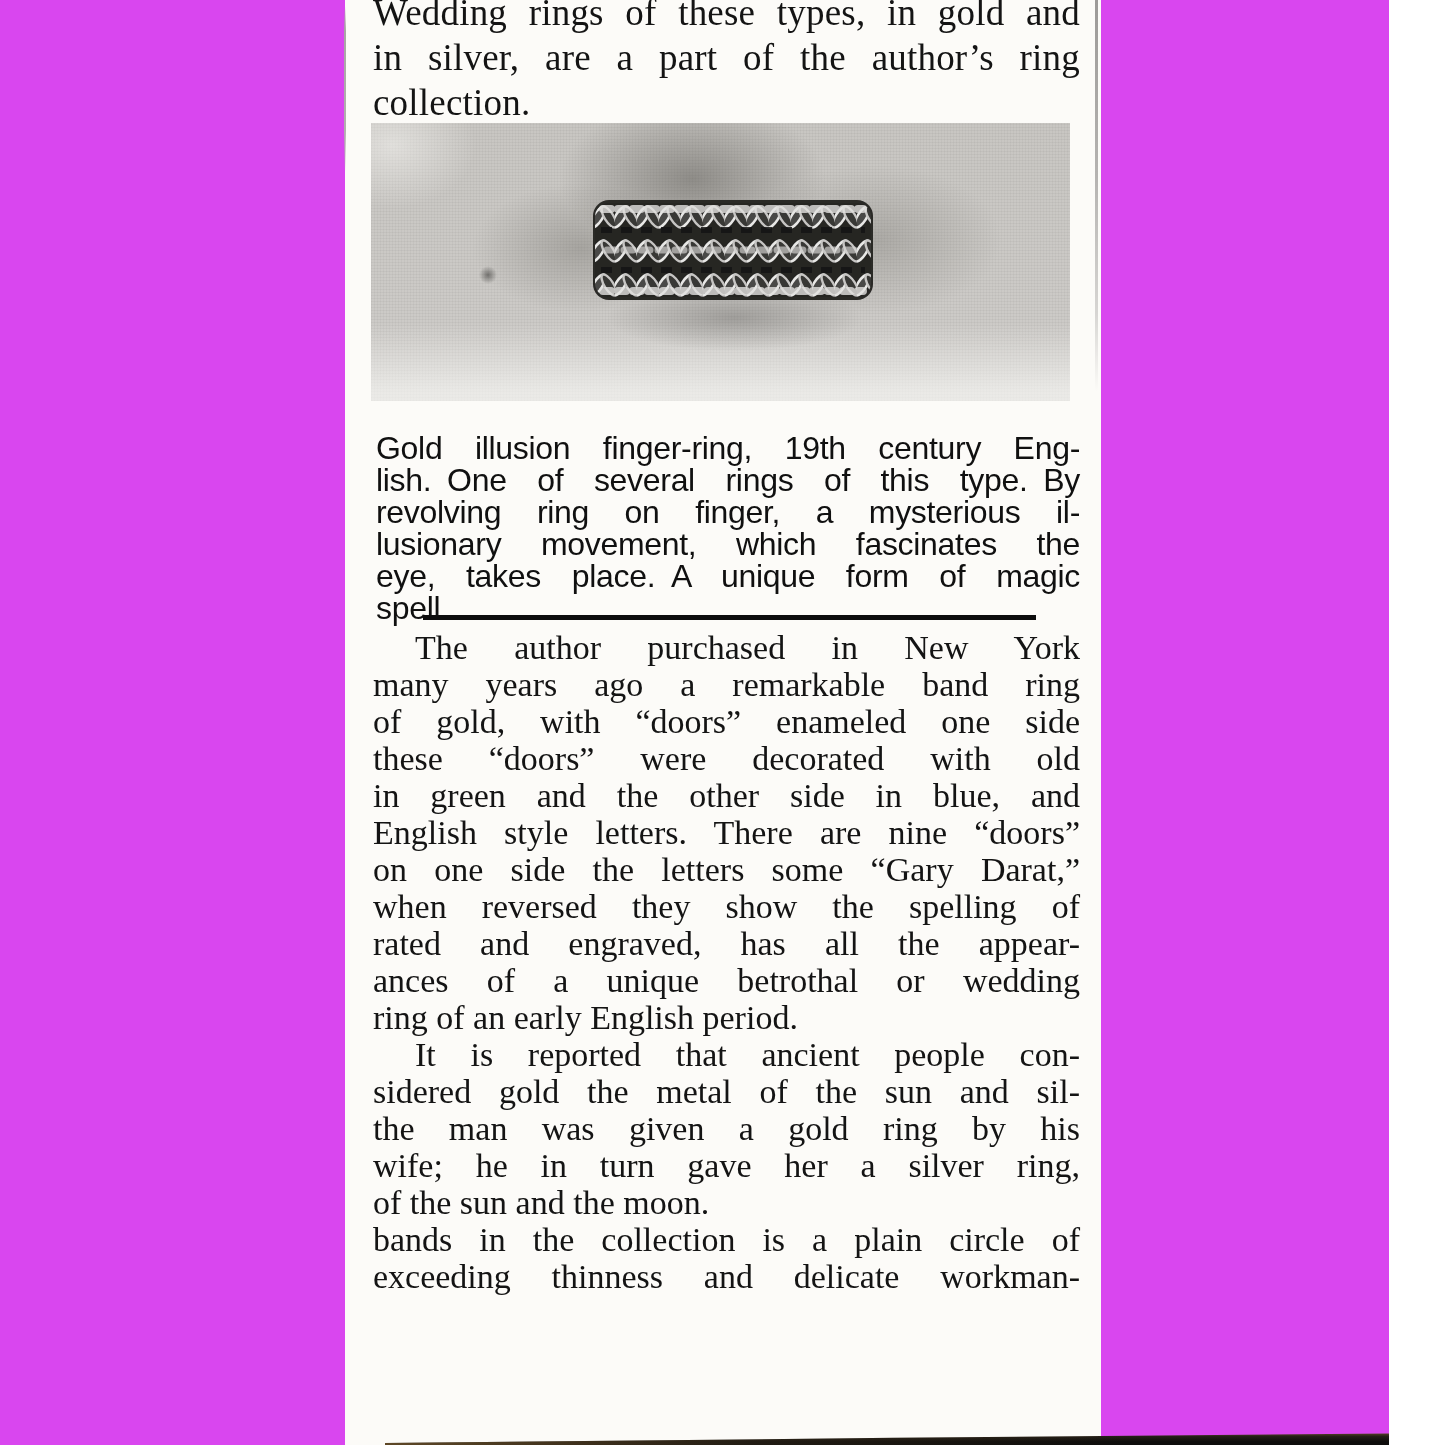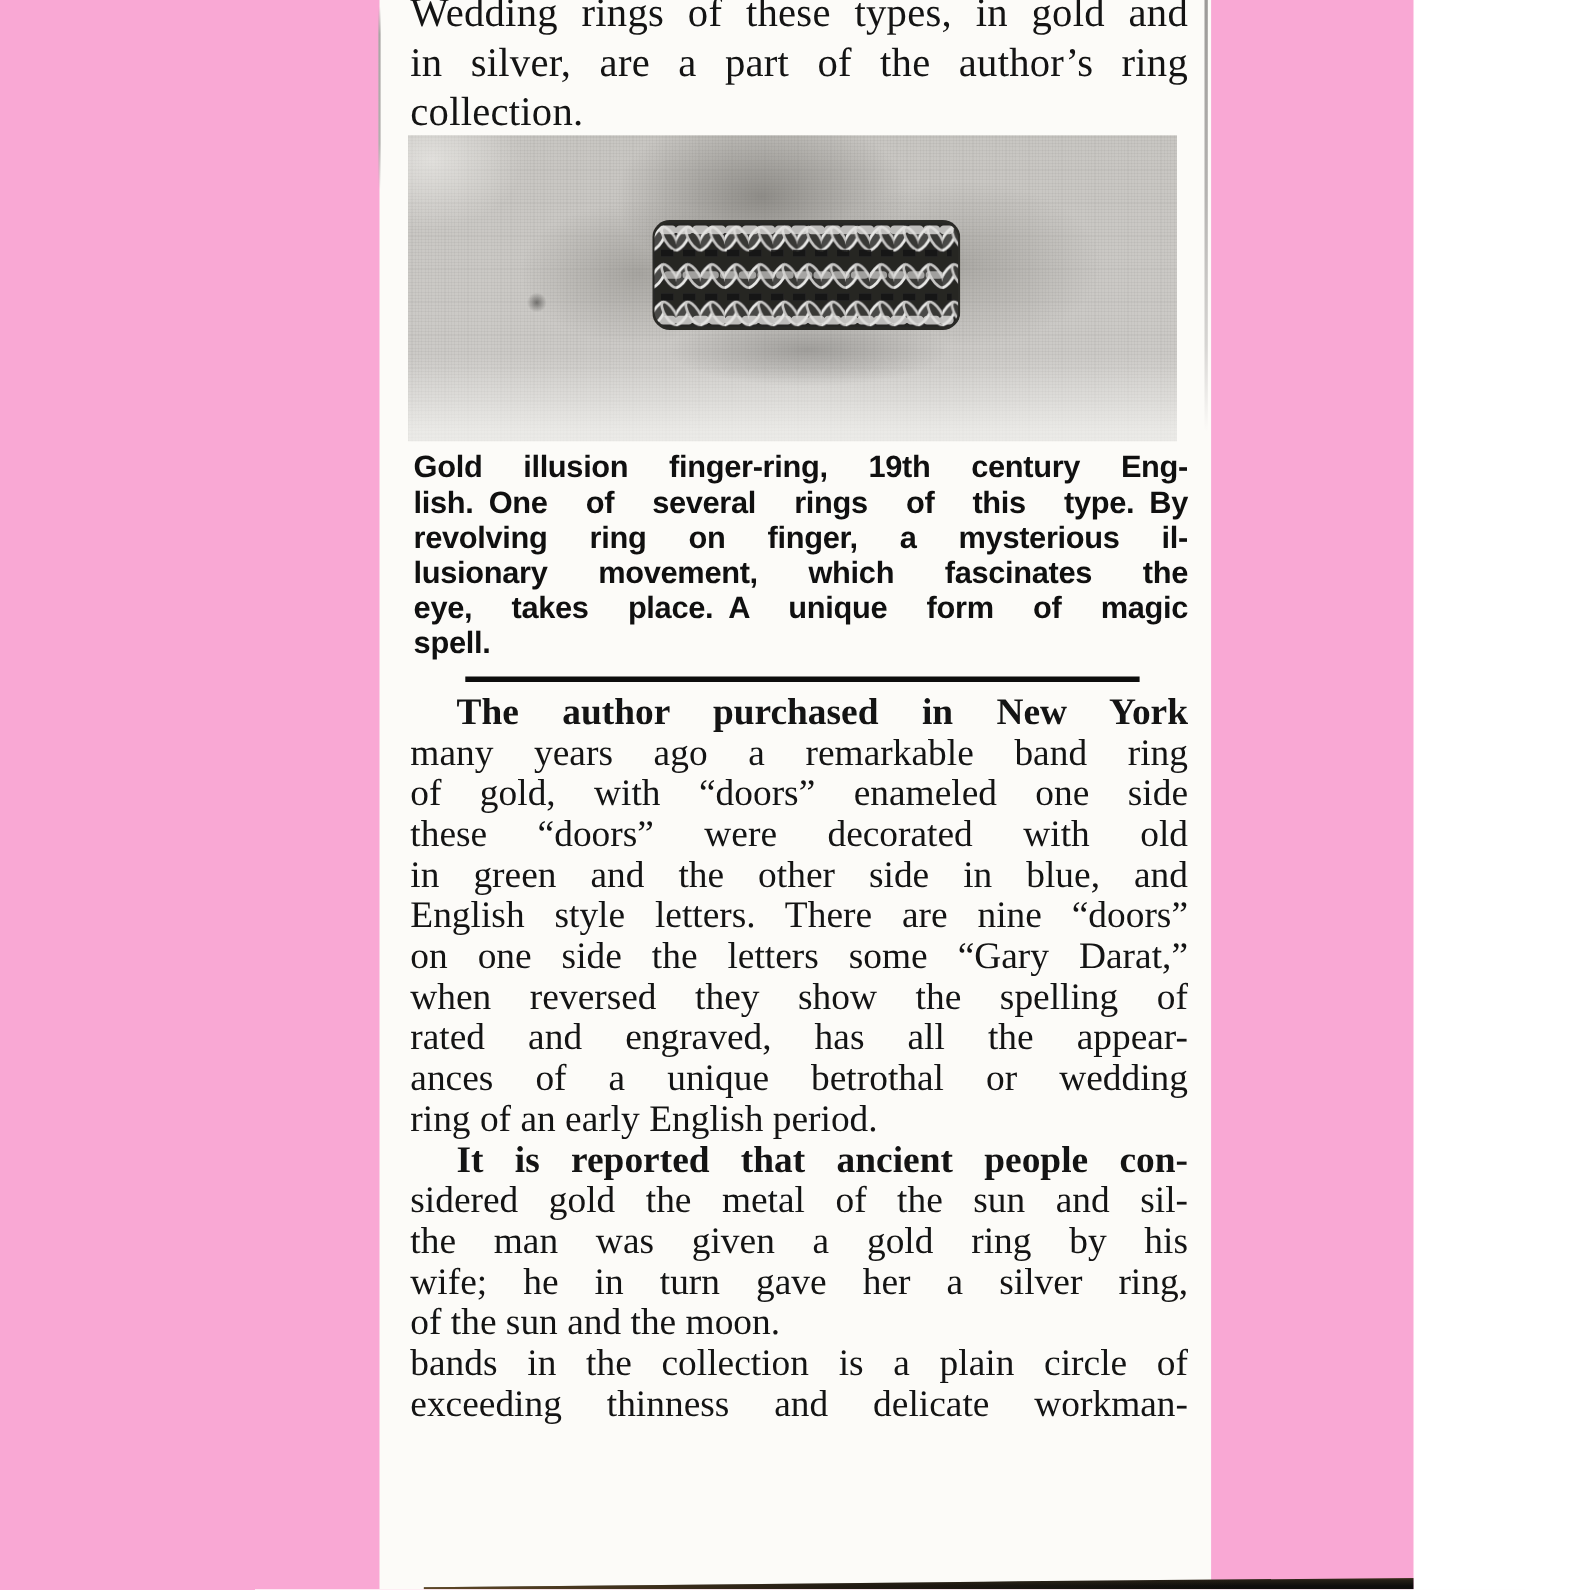--- a/index.html
+++ b/index.html
@@ -1,37 +1,37 @@
 <!DOCTYPE html>
 <html><head>
 <meta charset="utf-8">
 <style>
   html,body{margin:0;padding:0;background:#ffffff;}
-  #canvas{position:relative;width:1285px;height:1445px;background:#f9a8d4;overflow:hidden;
+  #canvas{position:relative;width:1389px;height:1445px;background:#d946ef;overflow:hidden;
           font-family:"Liberation Serif", serif;color:#141414;}
   .clip{position:absolute;left:345px;top:0;width:756px;height:1445px;background:#fcfbf8;}
   .scan-line-left{position:absolute;left:344px;top:6px;width:2px;height:166px;
       background:linear-gradient(to bottom,rgba(150,148,146,0),#a8a6a4 15%,#b2b0ae 75%,rgba(170,168,166,0));}
   .scan-line-right{position:absolute;left:1095px;top:0;width:3px;height:392px;
       background:linear-gradient(to bottom,#9c9a98,#b5b3b1 45%,rgba(190,188,186,0.6) 80%,rgba(200,198,196,0));}
 
   
   .jline{text-align:justify;text-align-last:justify;}
   .jline.last{text-align-last:left;}
-  .jline.indent{text-indent:42px;font-weight:bold;}
+  .jline.indent{text-indent:42px;}
 
   .topblock{position:absolute;left:373px;top:-10px;width:707px;
       font-size:37px;line-height:45px;letter-spacing:0.2px;}
   .bodyblock{position:absolute;left:373px;top:629px;width:707px;
       font-size:34px;line-height:37px;}
   .para{margin:0;}
 
-  .caption{position:absolute;left:376px;top:409px;width:704px;
-      font-family:"Liberation Sans", sans-serif;font-weight:700;
-      font-size:28px;line-height:32px;letter-spacing:-0.3px;color:#101010;}
+  .caption{position:absolute;left:376px;top:432px;width:704px;
+      font-family:"Liberation Sans", sans-serif;font-weight:400;
+      font-size:32px;line-height:32px;letter-spacing:-0.3px;color:#101010;}
   .caption-rule{position:absolute;left:423px;top:615px;width:613px;height:5px;background:#0d0d0d;}
 
   
   .photo{position:absolute;left:371px;top:123px;width:699px;height:278px;
       background:
         radial-gradient(circle 6px at 117px 152px, rgba(45,44,42,0.55), transparent 9px),
         radial-gradient(ellipse 190px 110px at 46% 20%, rgba(85,83,78,0.50), transparent 70%),
         radial-gradient(ellipse 150px 90px at 30% 45%, rgba(100,98,92,0.35), transparent 72%),
         radial-gradient(ellipse 170px 100px at 72% 42%, rgba(100,98,92,0.30), transparent 75%),
         radial-gradient(ellipse 170px 45px at 52% 70%, rgba(60,59,56,0.30), transparent 75%),

